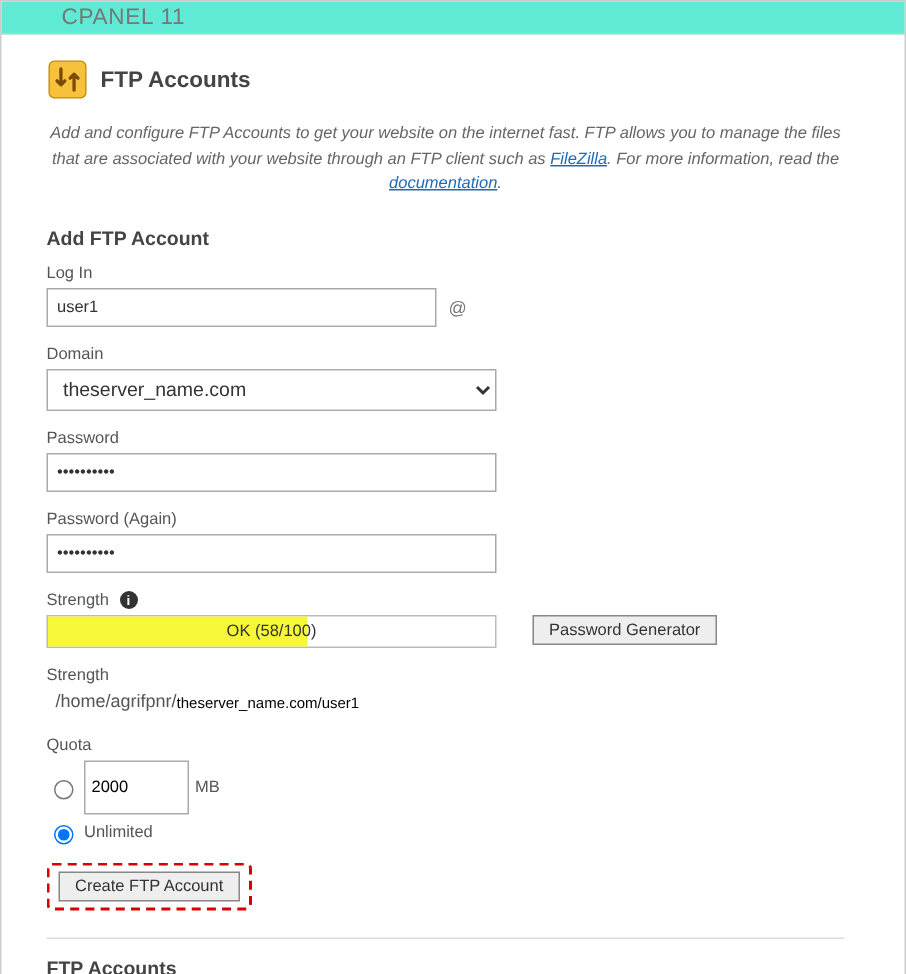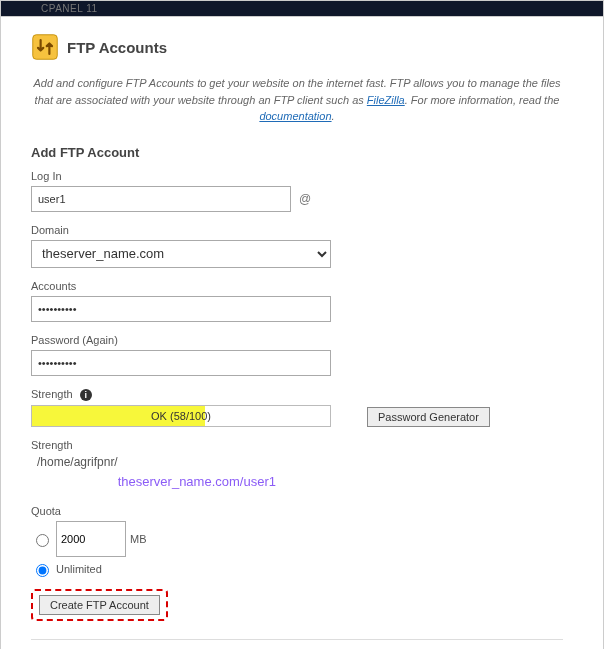--- a/index.html
+++ b/index.html
@@ -10,22 +10,22 @@
     color: #555;
     background: #fff;
   }
   .app-frame {
     width: 604px;
     margin: 0 auto;
     border: 1px solid #ccc;
     padding: 0;
   }
   .topbar {
-    background: #0f172a;
-    font-size: 10px;
+    background: #5eead4;
+    font-size: 15px;
     color: #777;
     padding: 2px 6px 2px 40px;
     border-bottom: 1px solid #ccc;
     text-transform: uppercase;
     letter-spacing: 0.5px;
   }
   .content {
     padding: 16px 40px 20px 30px;
   }
   .page-header {
@@ -102,22 +102,22 @@
     color: #fff;
     font-size: 9px;
     text-align: center;
     line-height: 12px;
     font-weight: bold;
     margin-left: 4px;
     vertical-align: middle;
   }
   .strength-row {
     display: flex;
-    align-items: flex-end;
-    gap: 36px;
+    align-items: flex-start;
+    gap: 24px;
   }
   .strength-bar {
     width: 300px;
     height: 22px;
     border: 1px solid #bbb;
     position: relative;
     background: #fff;
     text-align: center;
     line-height: 20px;
     font-size: 11px;
@@ -187,26 +187,25 @@
   .pagesize-group { display: flex; align-items: center; gap: 6px; font-size: 11px; color: #555; }
   .pagesize-group select {
     width: 42px;
     height: 24px;
     border: 1px solid #888;
     font-size: 11px;
   }
   .dir-input-style {
     border: none;
     font-family: Arial, sans-serif;
-    font-size: 13px;
-    color: #8b5cf6;
+    font-size: 10px;
+    color: #000000;
     width: 210px;
     padding: 4px 0;
     background: transparent;
-    margin-top: 15px;
   }
 </style>
 </head>
 <body>
 
 <div class="app-frame">
 
   <div class="topbar">CPANEL 11</div>
 
   <div class="content">
@@ -237,21 +236,21 @@
     </div>
 
     <div class="field-block">
       <label class="field-label">Domain</label>
       <select class="domain-select">
         <option>theserver_name.com</option>
       </select>
     </div>
 
     <div class="field-block">
-      <label class="field-label">Accounts</label>
+      <label class="field-label">Password</label>
       <input type="text" class="text-input w300" value="••••••••••" style="">
     </div>
 
     <div class="field-block">
       <label class="field-label">Password (Again)</label>
       <input type="text" class="text-input w300" value="••••••••••" style="">
     </div>
 
     <div class="field-block">
       <label class="field-label">

